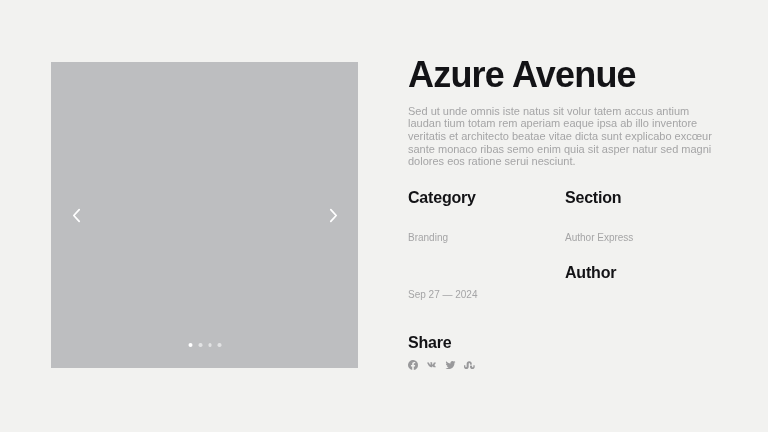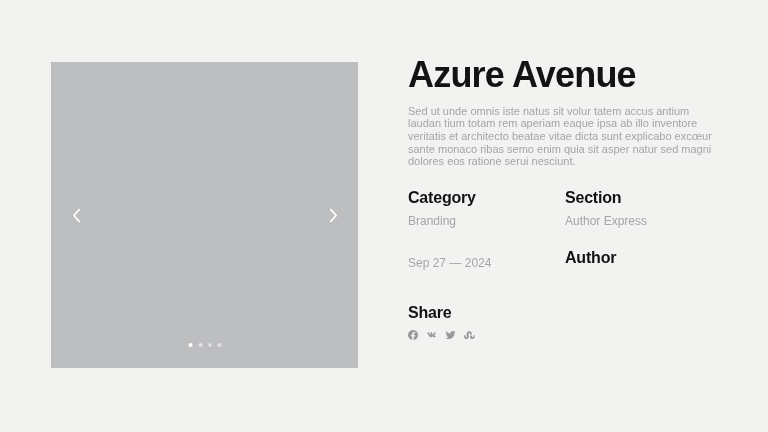--- a/index.html
+++ b/index.html
@@ -90,22 +90,22 @@
     column-gap: 0;
   }
   .meta-label {
     margin: 0;
     font-size: 16px;
     font-weight: 700;
     color: #131316;
     letter-spacing: -0.2px;
   }
   .meta-value {
-    margin: 7px 0 0 0;
-    font-size: 12px;
+    margin: 25px 0 0 0;
+    font-size: 10px;
     color: #a5a5a6;
   }
 
   .share { margin-top: 34px; }
   .share-icons {
     display: flex;
     align-items: center;
     gap: 7px;
     margin-top: 8px;
   }

